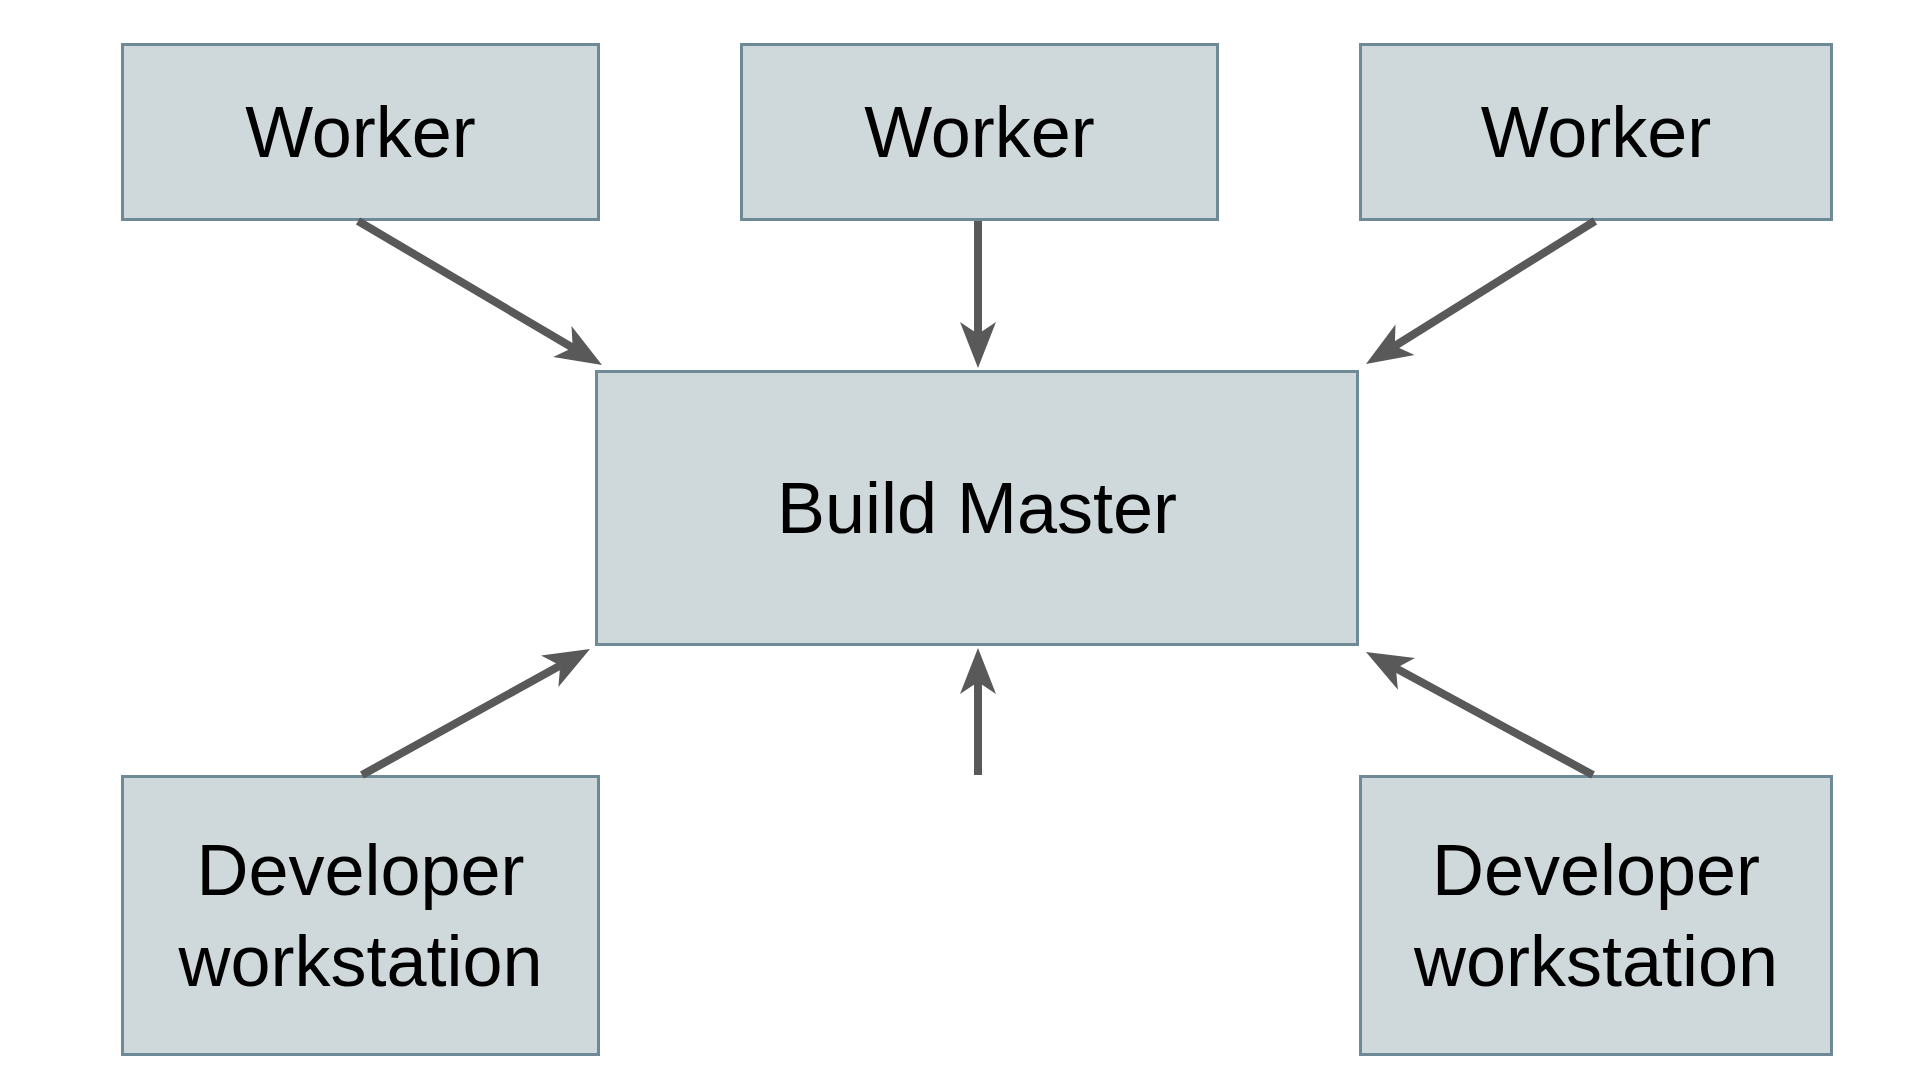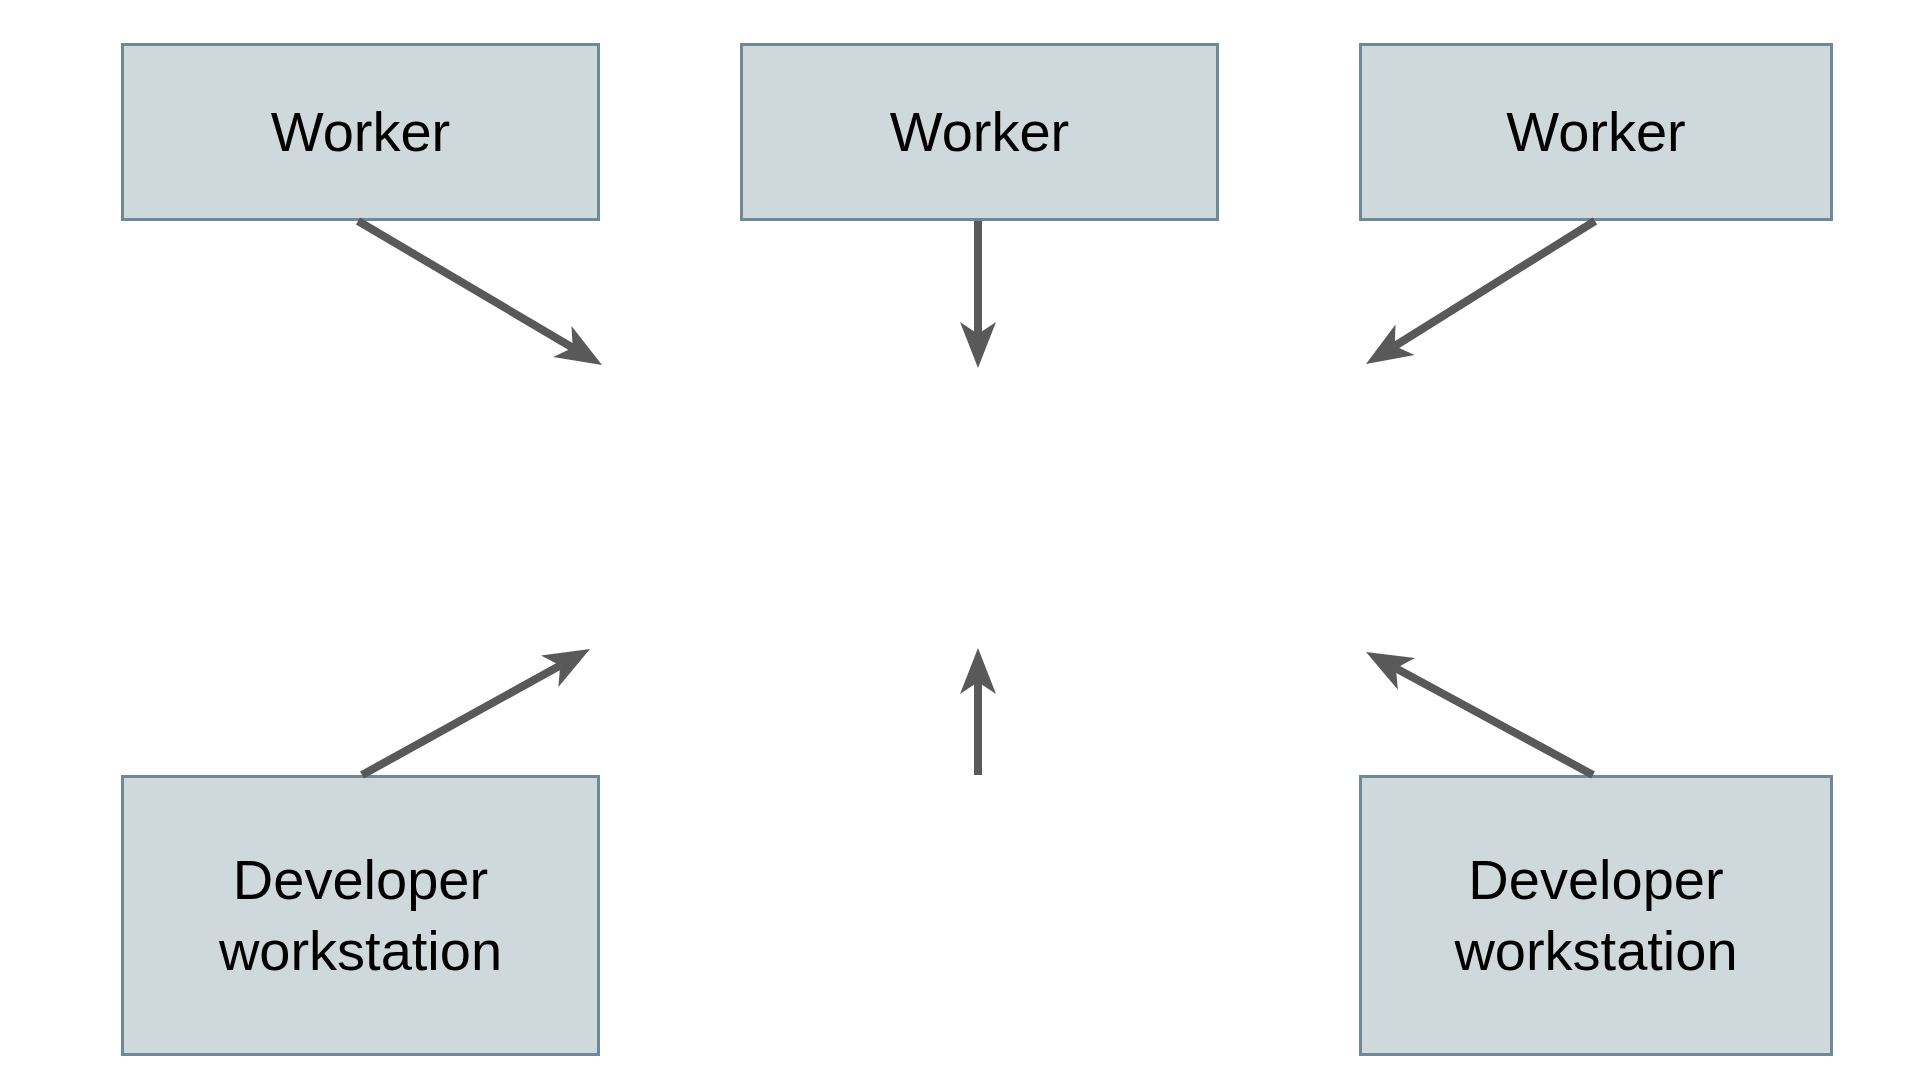--- a/index.html
+++ b/index.html
@@ -20,21 +20,21 @@
     display: flex;
     align-items: center;
     justify-content: center;
     text-align: center;
     box-sizing: border-box;
     background: var(--box-fill, #cfd8db);
     border: 3px solid var(--box-border, #6d8a96);
   }
   .node-label {
     color: var(--text-color, #000000);
-    font-size: 56px;
+    font-size: 72px;
     line-height: 1.26;
     padding: 0 10px;
   }
   svg.arrows {
     position: absolute;
     left: 0;
     top: 0;
     pointer-events: none;
   }
 </style>
@@ -43,20 +43,23 @@
 
 <div class="canvas" id="diagram">
     <div class="node" style="left: 121px; top: 43px; width: 479px; height: 178px;">
       <span class="node-label">Worker</span>
     </div>
     <div class="node" style="left: 740px; top: 43px; width: 479px; height: 178px;">
       <span class="node-label">Worker</span>
     </div>
     <div class="node" style="left: 1359px; top: 43px; width: 474px; height: 178px;">
       <span class="node-label">Worker</span>
+    </div>
+    <div class="node" style="left: 595px; top: 370px; width: 764px; height: 276px;">
+      <span class="node-label">Build Master</span>
     </div>
     <div class="node" style="left: 121px; top: 775px; width: 479px; height: 281px;">
       <span class="node-label">Developer workstation</span>
     </div>
     <div class="node" style="left: 1359px; top: 775px; width: 474px; height: 281px;">
       <span class="node-label">Developer workstation</span>
     </div>
     <svg class="arrows" width="1910" height="1090" viewBox="0 0 1910 1090">
       <g>
         <line x1="358" y1="221" x2="572.7189462683796" y2="347.71937812560105" stroke="#595959" stroke-width="8"></line>

